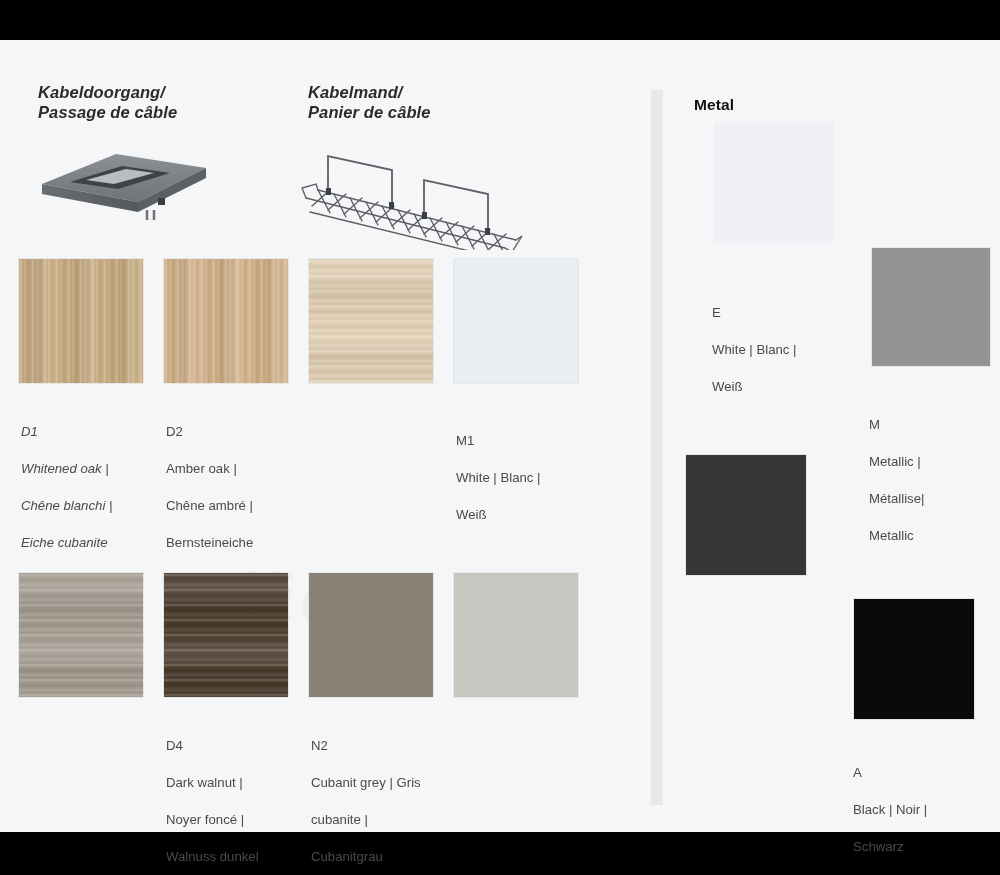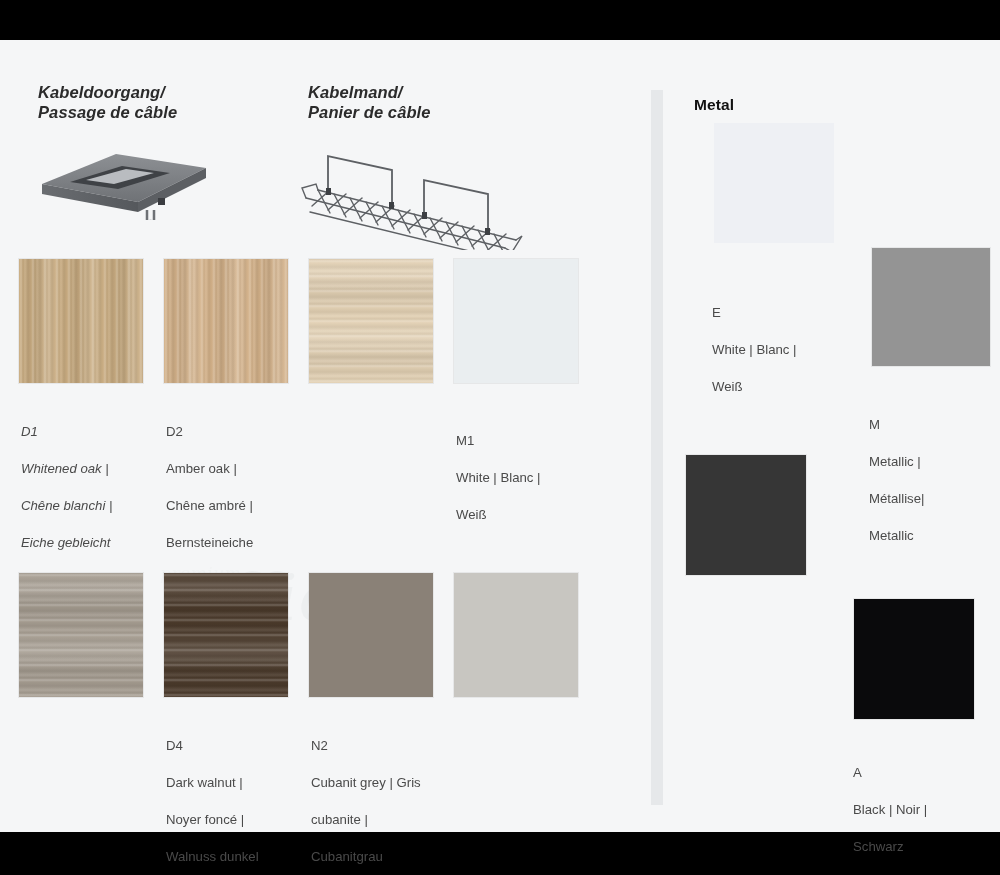--- a/index.html
+++ b/index.html
@@ -233,21 +233,21 @@
 
   <div class="section-heading" style="left:22px; top:198px;margin-top:20px;">Melamine</div>
 
   <div class="swatch sw-border" style="left: 19px; top: 219px; width: 124px; height: 124px; background-color: rgb(200, 171, 128);">
       <div class="grain-v"></div>
     </div>
   <div class="swatch-label" style="left:21px; top:364px; width:130px;font-style:italic;">
     <span class="code-line">D1</span>
     <span class="code-line">Whitened oak |</span>
     <span class="code-line">Chêne blanchi |</span>
-    <span class="code-line">Eiche gebleicht</span>
+    <span class="code-line">Eiche cubanite</span>
   </div>
 
   <div class="swatch sw-border" style="left: 164px; top: 219px; width: 124px; height: 124px; background-color: rgb(211, 177, 137);">
       <div class="grain-v"></div>
     </div>
   <div class="swatch-label" style="left:166px; top:364px; width:130px;">
     <span class="code-line">D2</span>
     <span class="code-line">Amber oak |</span>
     <span class="code-line">Chêne ambré |</span>
     <span class="code-line">Bernsteineiche</span>

